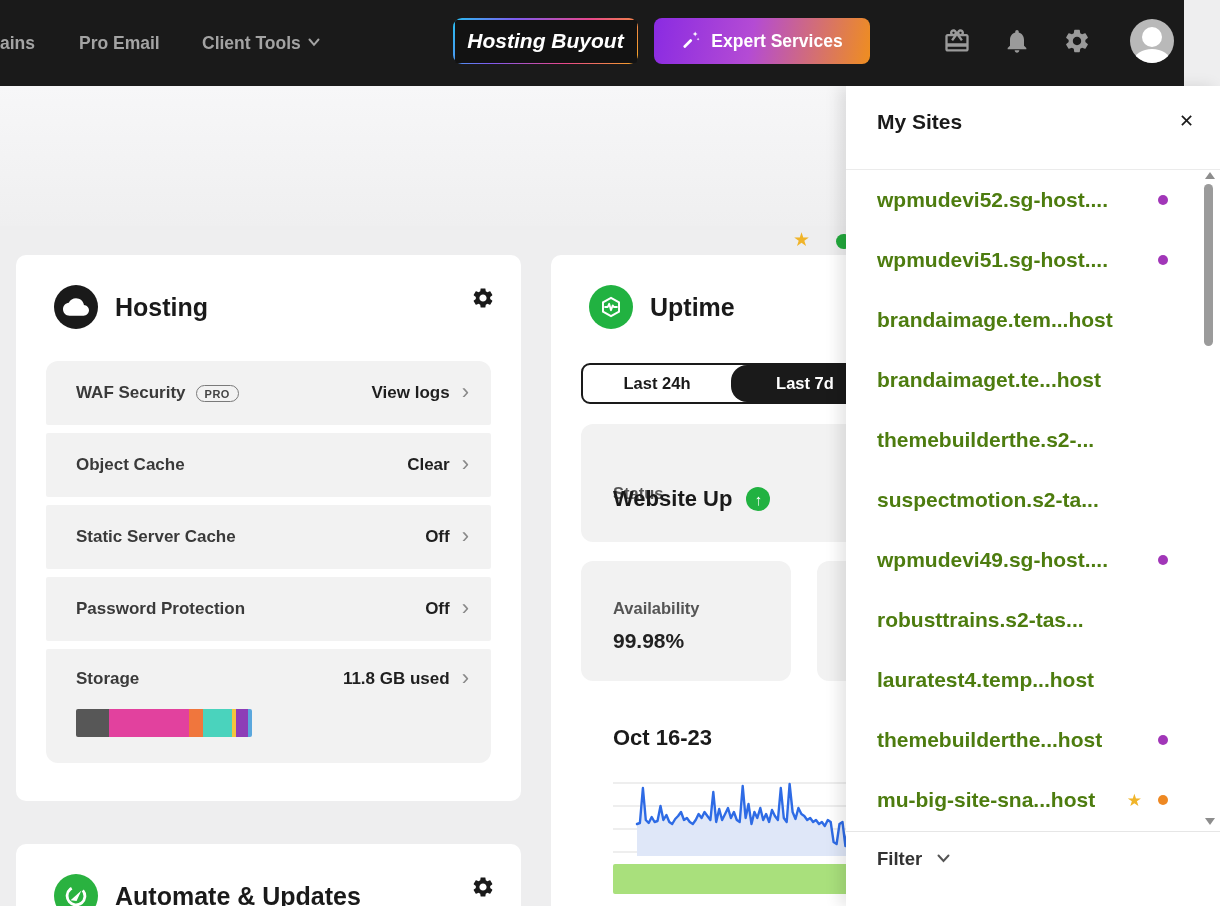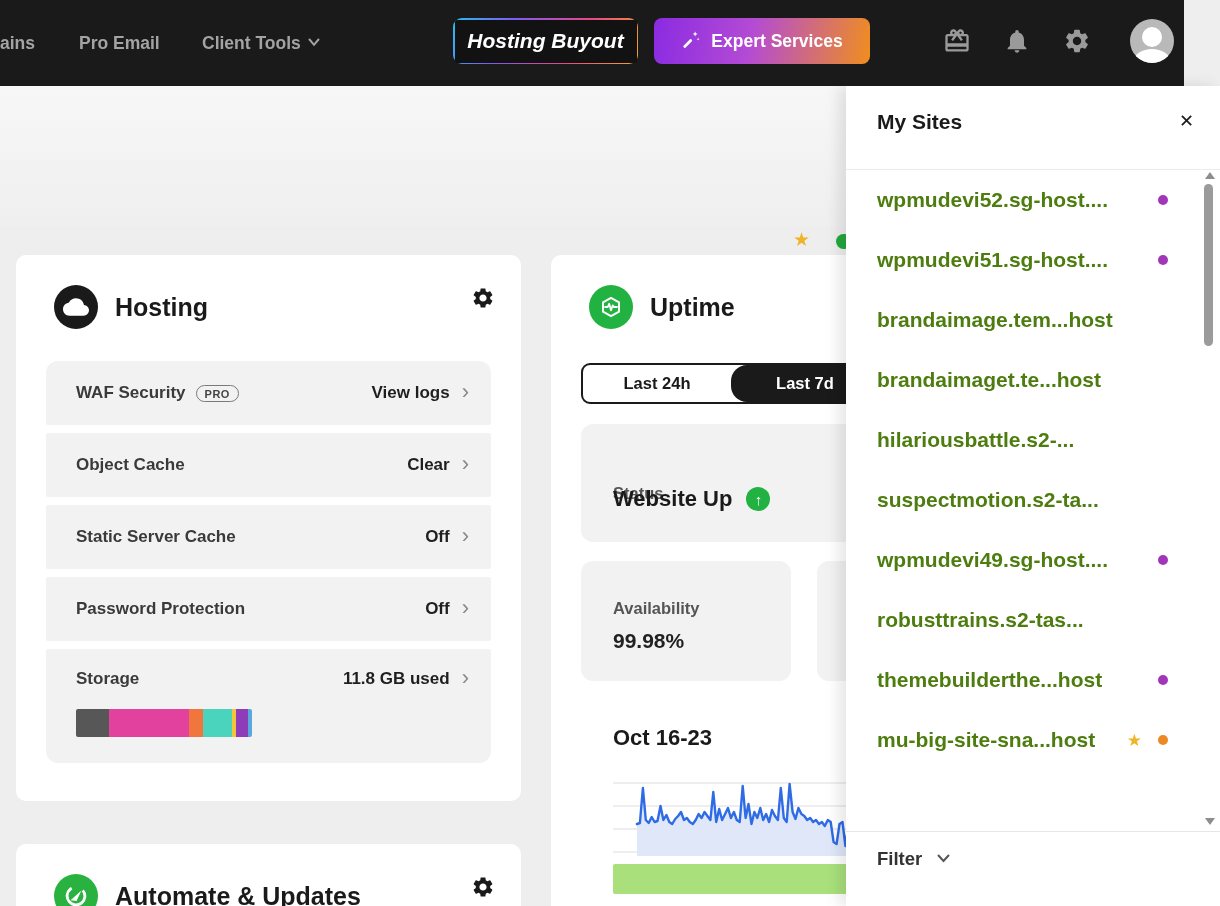--- a/index.html
+++ b/index.html
@@ -285,35 +285,39 @@
         </div>
         <div class="site-row">
           <span class="site-name">brandaimage.tem...host</span>
           <span class="site-flags"></span>
         </div>
         <div class="site-row">
           <span class="site-name">brandaimaget.te...host</span>
           <span class="site-flags"></span>
         </div>
         <div class="site-row">
-          <span class="site-name">hilariousbattle.s2-...</span>
+          <span class="site-name">themebuilderthe.s2-...</span>
           <span class="site-flags"></span>
         </div>
         <div class="site-row">
           <span class="site-name">suspectmotion.s2-ta...</span>
           <span class="site-flags"></span>
         </div>
         <div class="site-row">
           <span class="site-name">wpmudevi49.sg-host....</span>
           <span class="site-flags">
             <span class="dot purple"></span>
           </span>
         </div>
         <div class="site-row">
           <span class="site-name">robusttrains.s2-tas...</span>
+          <span class="site-flags"></span>
+        </div>
+        <div class="site-row">
+          <span class="site-name">lauratest4.temp...host</span>
           <span class="site-flags"></span>
         </div>
         <div class="site-row">
           <span class="site-name">themebuilderthe...host</span>
           <span class="site-flags">
             <span class="dot purple"></span>
           </span>
         </div>
         <div class="site-row">
           <span class="site-name">mu-big-site-sna...host</span>

